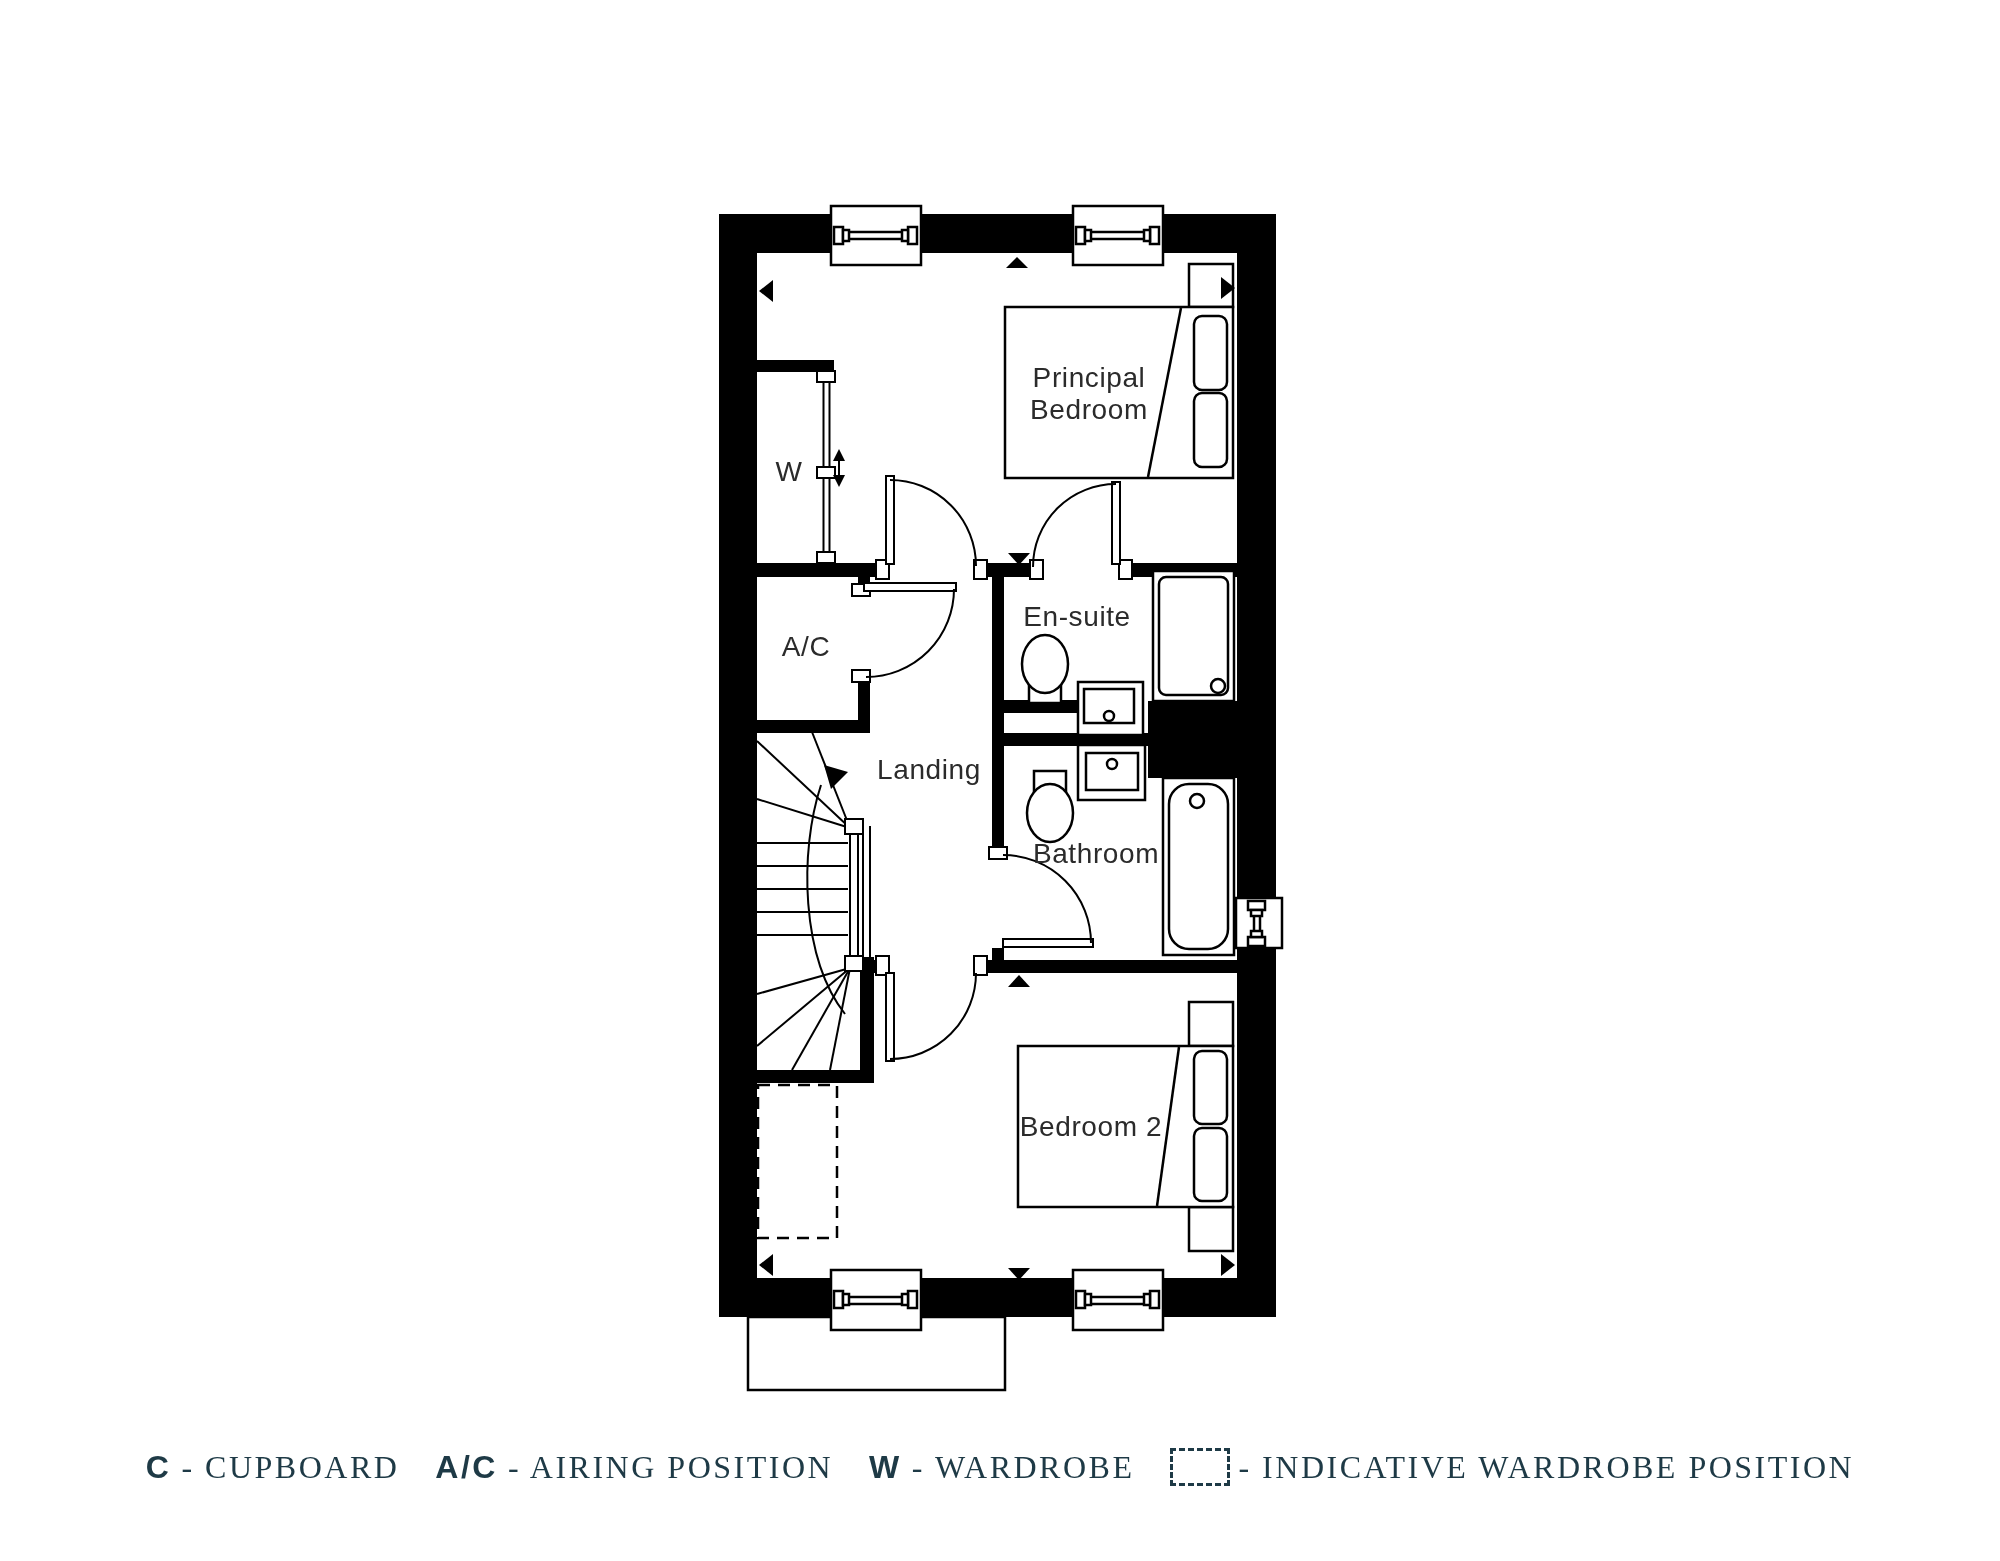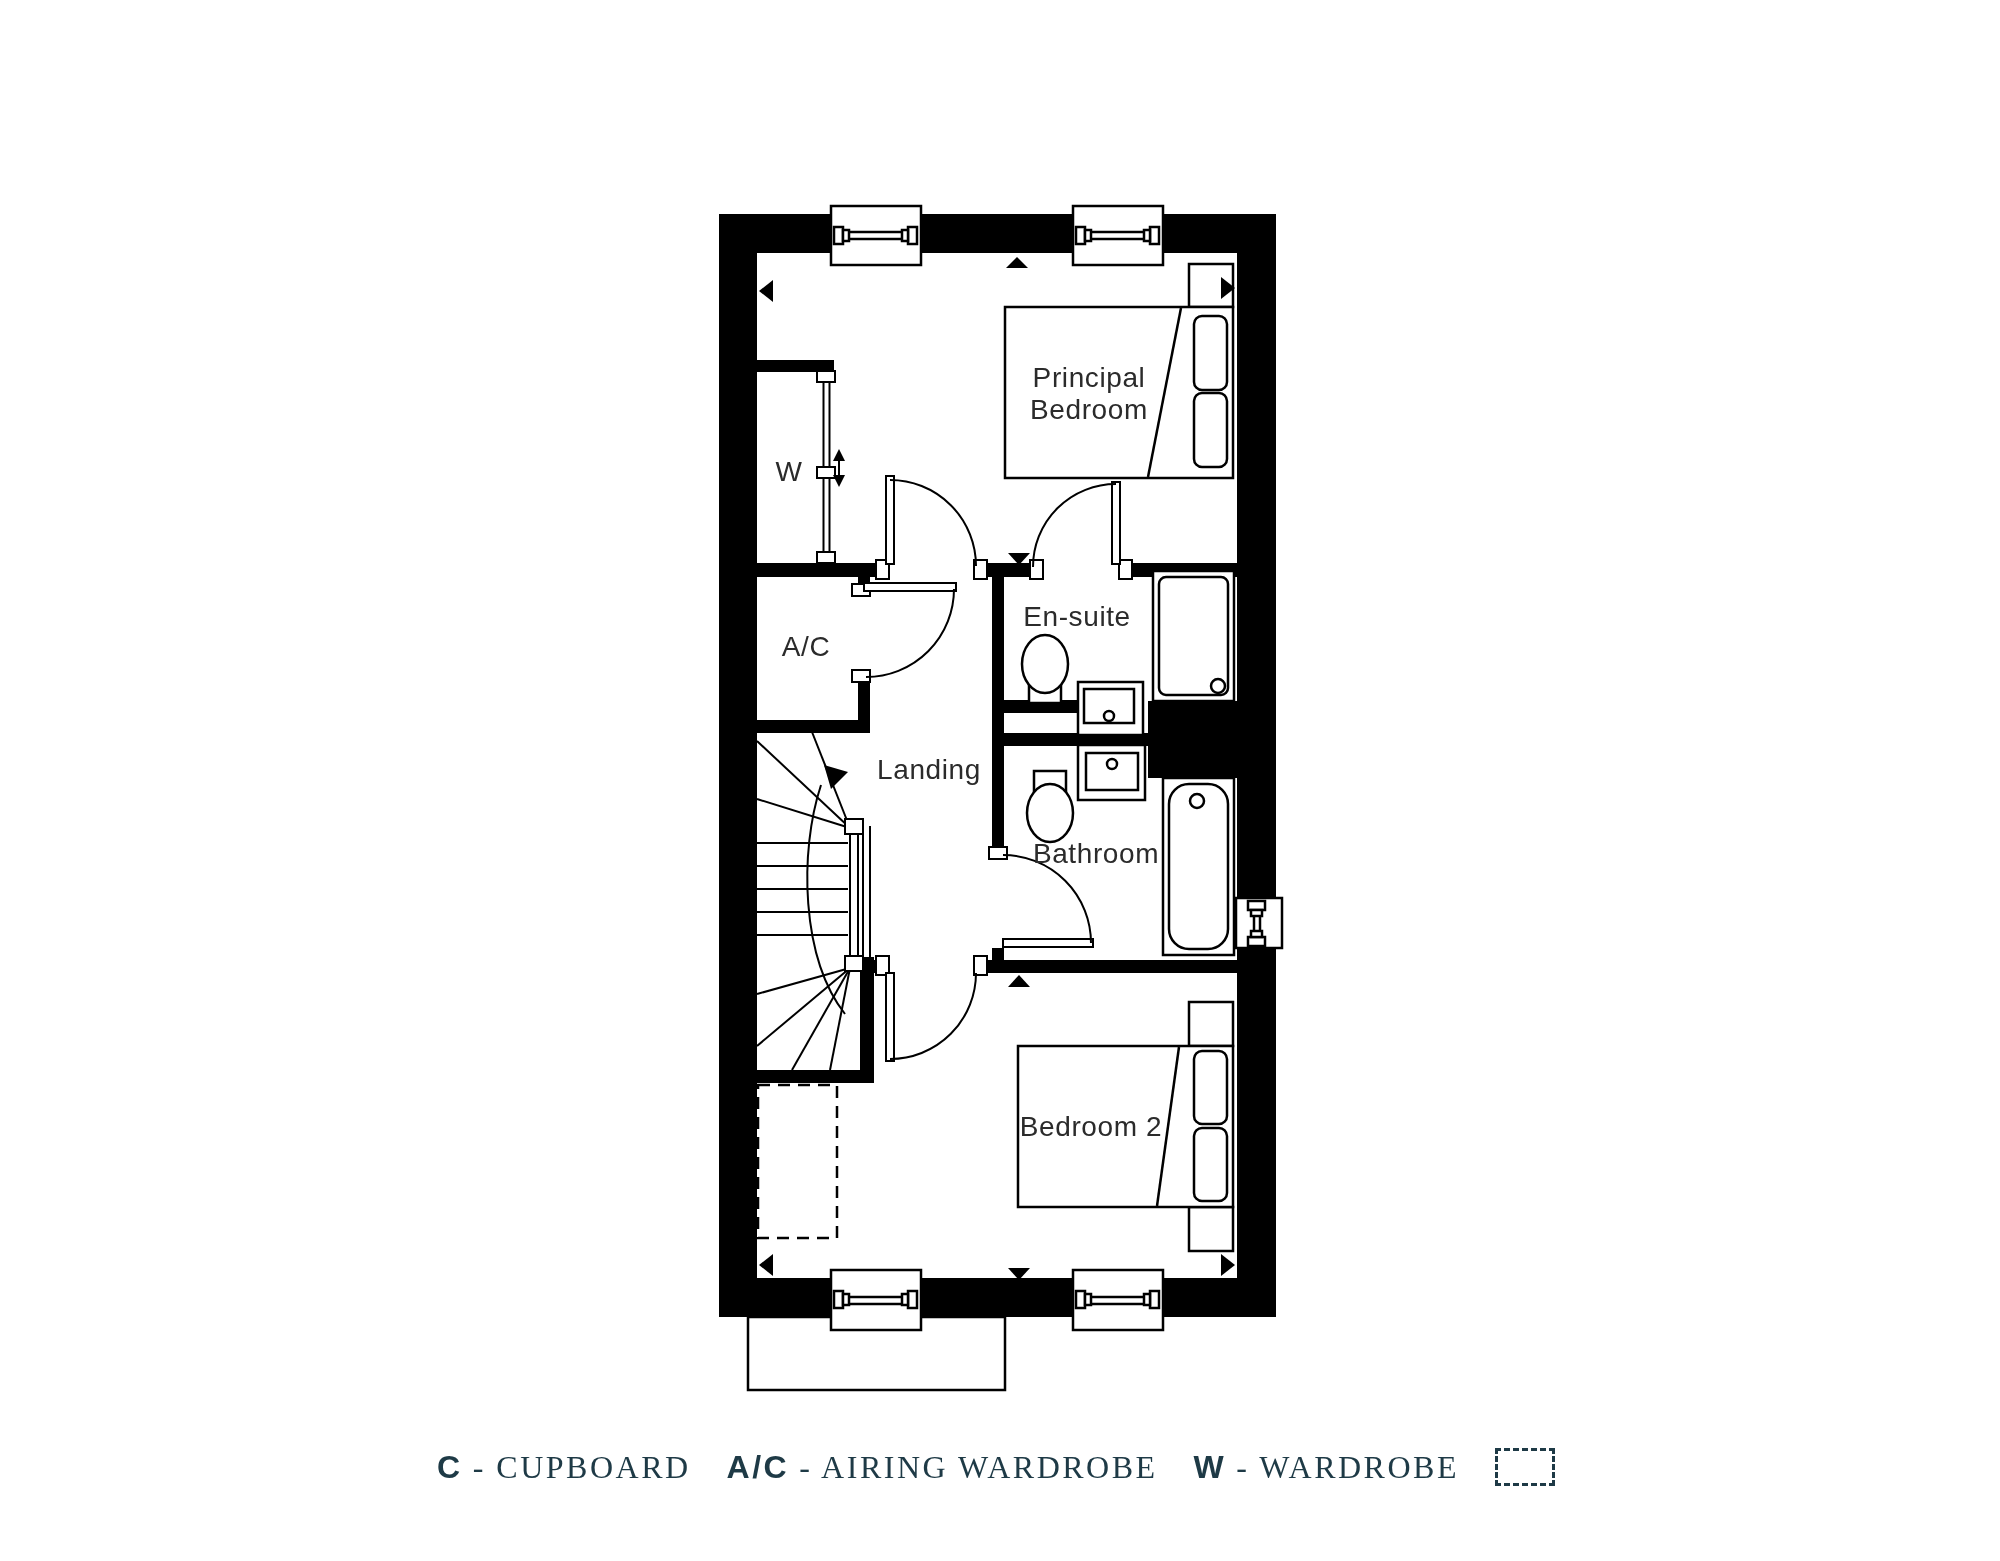--- a/index.html
+++ b/index.html
@@ -281,23 +281,24 @@
   </g>
 </svg>
 
   <div class="legend">
     <span class="legend-item">
       <b class="legend-key">C</b>
       <span class="legend-label">- CUPBOARD</span>
     </span>
     <span class="legend-item">
       <b class="legend-key">A/C</b>
-      <span class="legend-label">- AIRING WARDROBE</span>
+      <span class="legend-label">- AIRING POSITION</span>
     </span>
     <span class="legend-item">
       <b class="legend-key">W</b>
       <span class="legend-label">- WARDROBE</span>
     </span>
     <span class="legend-item">
       <span class="legend-swatch"></span>
+      <span class="legend-label">- INDICATIVE WARDROBE POSITION</span>
     </span>
   </div>
 </div>
 
 </body></html>

